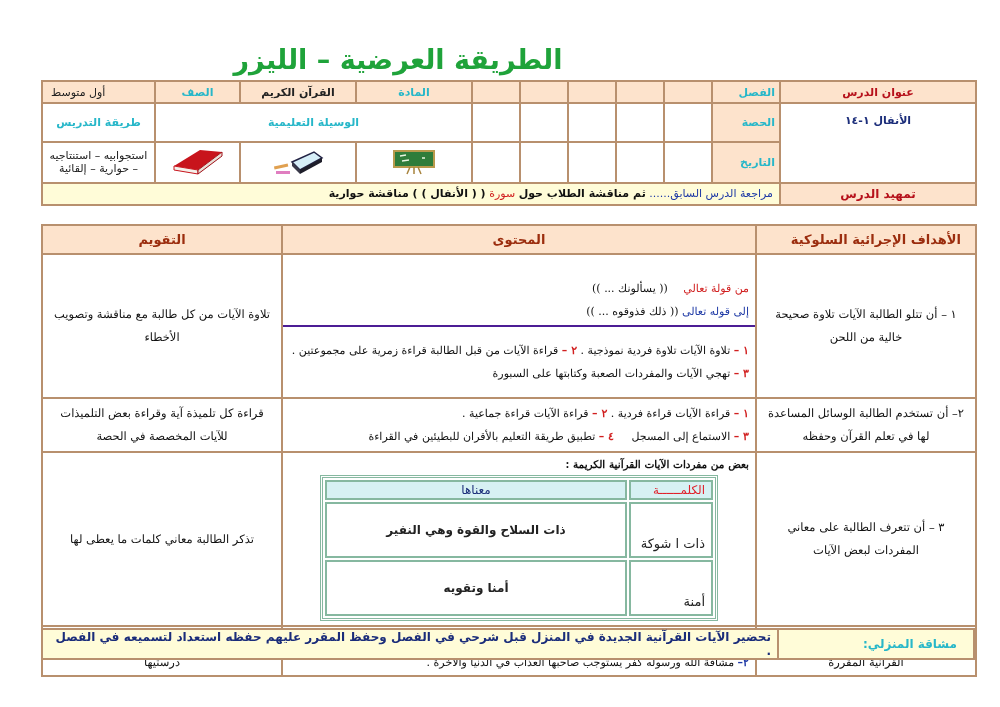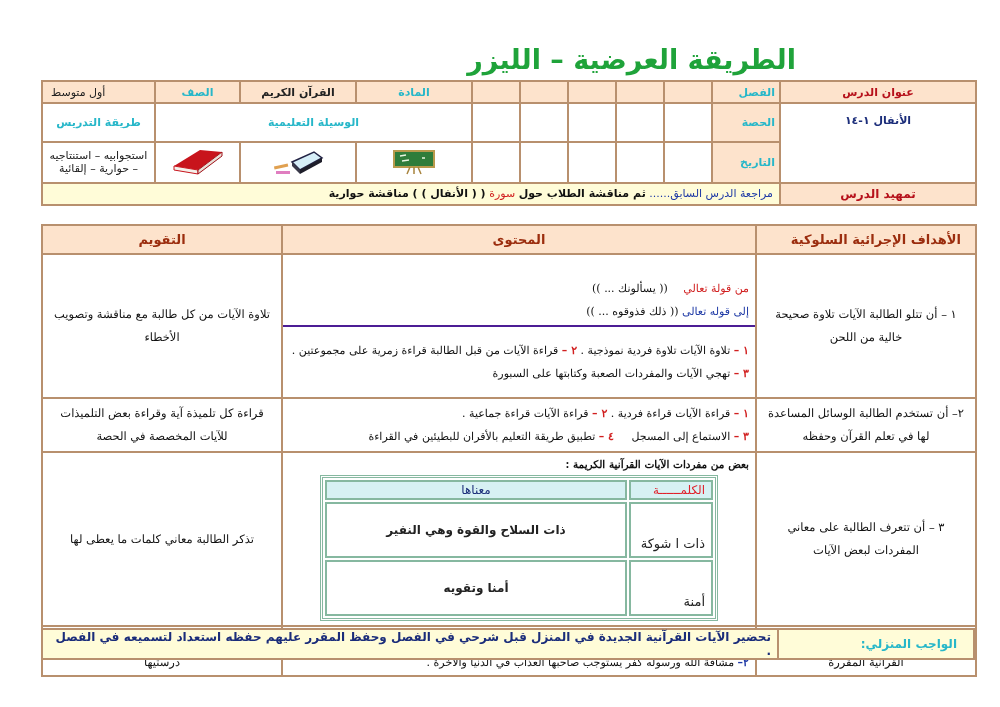--- a/index.html
+++ b/index.html
@@ -1,20 +1,20 @@
 <!DOCTYPE html>
 <html lang="ar" dir="rtl"><head>
 <meta charset="utf-8">
 <style>
   * { box-sizing: border-box; margin: 0; padding: 0; }
   html, body { width: 1000px; height: 707px; background: #ffffff; overflow: hidden; }
   body { font-family: "DejaVu Serif", serif; position: relative; color: #111; }
 
   .title {
-    position: absolute; top: 40px; left: 0; width: 796px; 
+    position: absolute; top: 40px; left: 0; width: 796px; text-align: center;
     font-family: "DejaVu Sans", sans-serif; font-weight: bold; font-size: 27px;
     color: #1fa33a; direction: rtl; line-height: 40px;
   }
 
   table { border-collapse: collapse; direction: rtl; }
   td, th { border: 2px solid #b8906e; }
 
   
   .hdr {
     position: absolute; top: 80px; left: 41px; width: 934px; height: 126px;
@@ -270,17 +270,17 @@
       </span>
     </td>
     <td class="eval">س/ أذكري بعض فوائد الآيات القرآنية التي درستيها</td>
   </tr>
 </tbody>
   </table>
 
 <table class="hw">
   <tbody>
       <tr>
-    <td class="hw-label">الواجب المنزلي:</td>
+    <td class="hw-label">مشاقة المنزلي:</td>
     <td class="hw-text">تحضير الآيات القرآنية الجديدة في المنزل قبل شرحي في الفصل وحفظ المقرر عليهم حفظه استعداد لتسميعه في الفصل .</td>
   </tr>
 </tbody>
   </table>
 
 </body></html>

